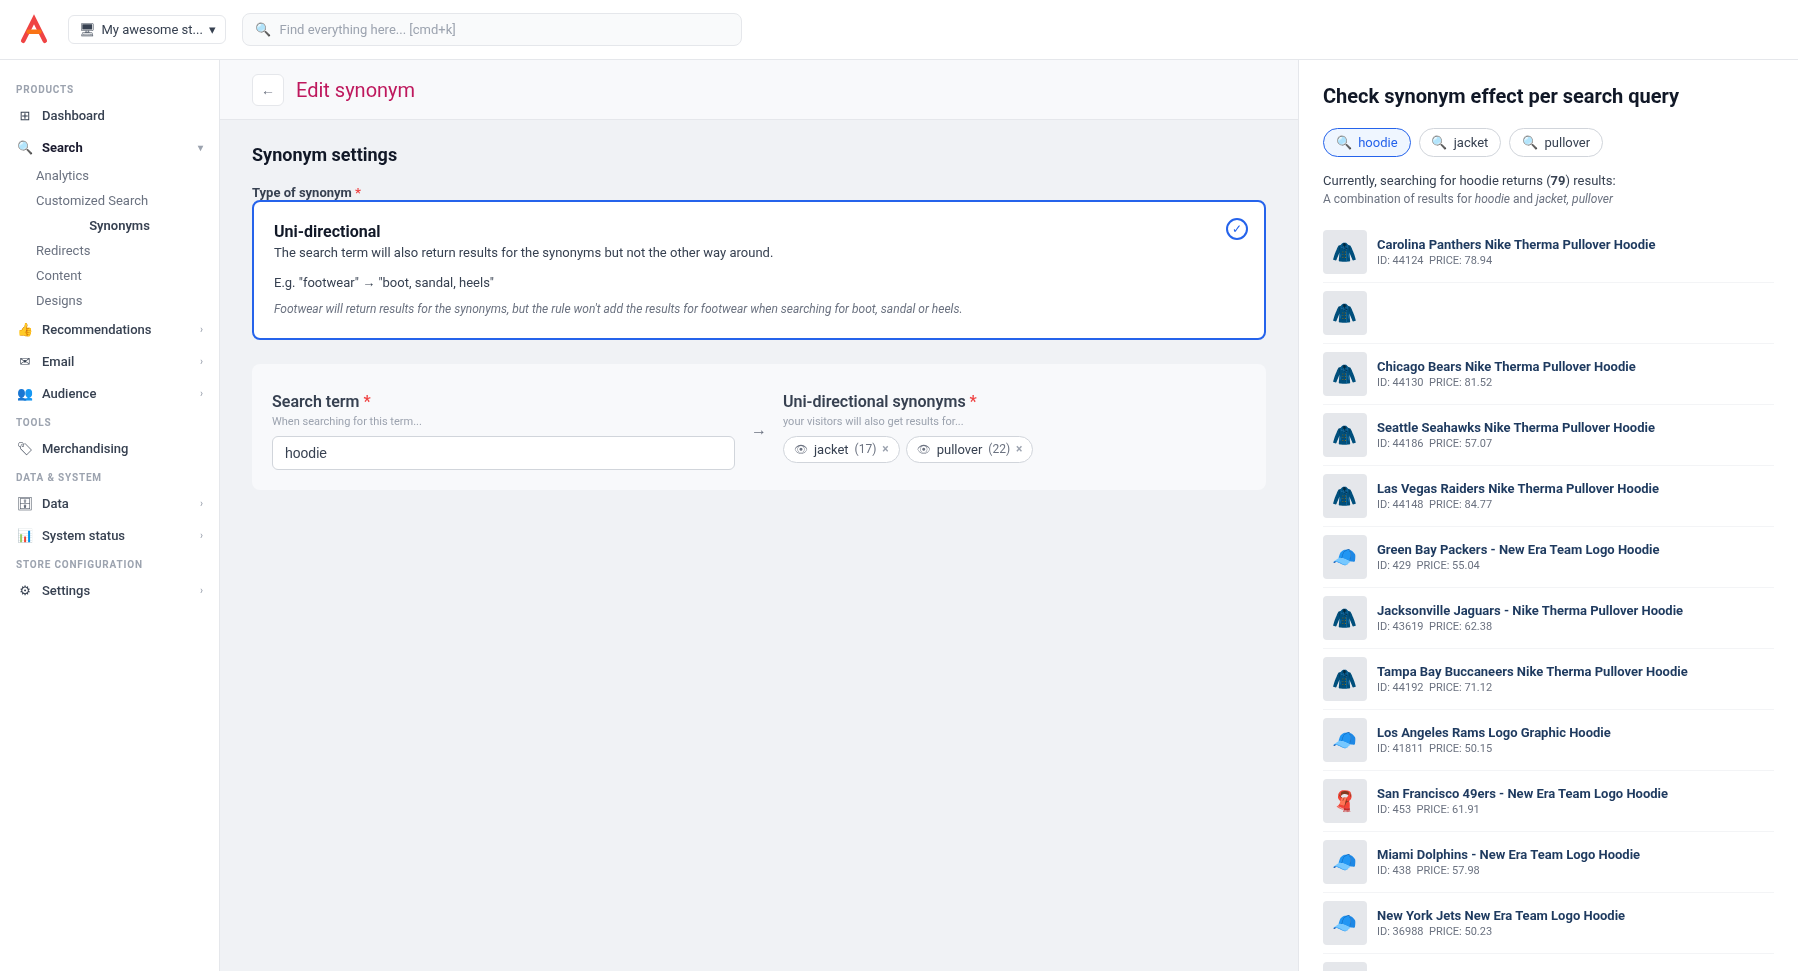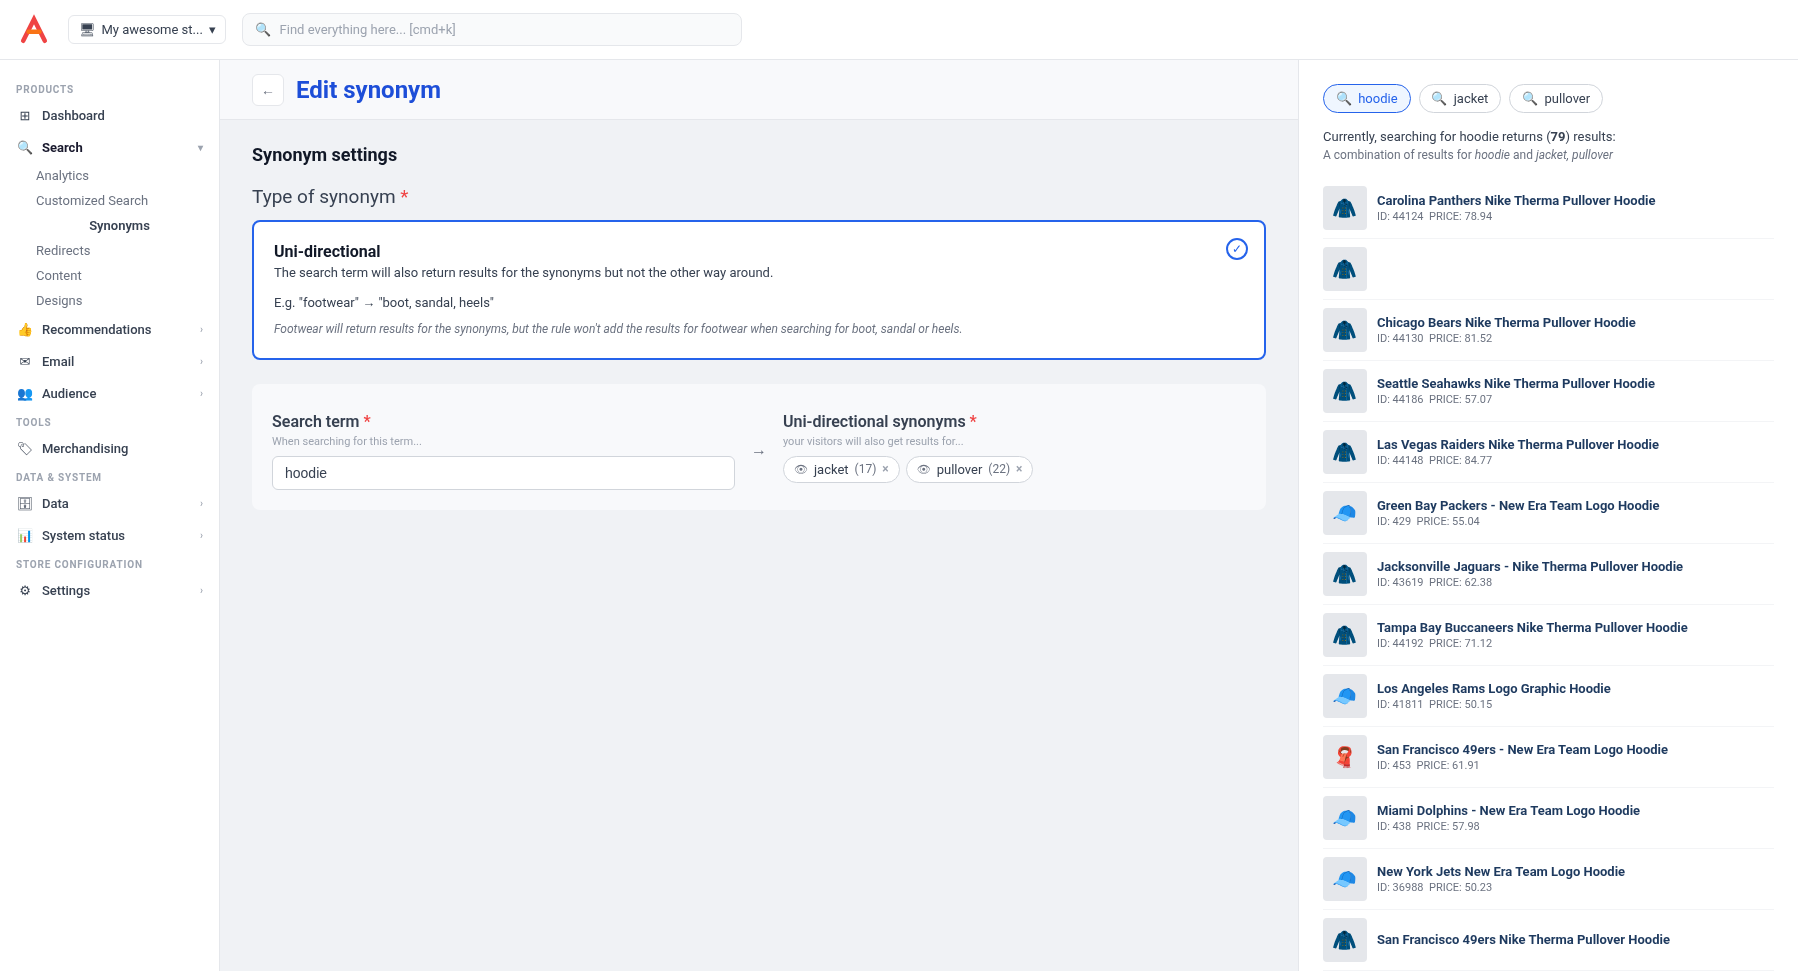--- a/index.html
+++ b/index.html
@@ -22,26 +22,26 @@
     .sidebar-sub-item.active { color: #374151; font-weight: 500; text-align: center; }
     .sidebar-icon { width: 18px; height: 18px; display: flex; align-items: center; justify-content: center; flex-shrink: 0; }
     .chevron { font-size: 10px; color: #9ca3af; margin-left: auto; }
 
     
     .content-area { flex: 1; overflow-y: auto; background: #f0f2f5; }
 
     
     .page-header { background: #f8f9fb; border-bottom: 1px solid #e5e7eb; padding: 0 32px; height: 60px; display: flex; align-items: center; gap: 12px; }
     .back-btn { width: 32px; height: 32px; border: 1px solid #e5e7eb; border-radius: 6px; background: #fff; display: flex; align-items: center; justify-content: center; cursor: pointer; color: #6b7280; font-size: 14px; }
-    .page-title { font-size: 24px; font-weight: 700; color: #1d4ed8; }
+    .page-title { font-size: 20px; font-weight: 400; color: #be185d; }
 
     .page-body { padding: 24px 32px; }
     .section-title { font-size: 18px; font-weight: 700; color: #111827; margin-bottom: 20px; }
 
-    .field-label { font-size: 19px; font-weight: 400; color: #374151; margin-bottom: 12px; }
+    .field-label { font-size: 13px; font-weight: 700; color: #374151; }
     .required { color: #ef4444; }
 
     
     .synonym-card { border: 2px solid #2563eb; border-radius: 8px; padding: 20px; background: #fff; position: relative; margin-bottom: 24px; }
     .card-check { position: absolute; top: 16px; right: 16px; width: 22px; height: 22px; border-radius: 50%; border: 2px solid #2563eb; display: flex; align-items: center; justify-content: center; color: #2563eb; font-size: 12px; background: #fff; }
     .card-title { font-size: 16px; font-weight: 700; color: #111827; margin-bottom: 2px; }
     .card-desc { font-size: 13px; color: #374151; margin-bottom: 12px; line-height: 1.5; }
     .card-example { font-size: 13px; color: #374151; margin-bottom: 10px; }
     .card-note { font-size: 12px; color: #6b7280; font-style: italic; line-height: 1.5; }
 
@@ -235,20 +235,21 @@
                 <span class="syn-tag-remove">×</span>
               </div>
             </div>
           </div>
         </div>
       </div>
     </div>
   </div>
 
   <div class="right-panel">
+    <h2 class="panel-title">Check synonym effect per search query</h2>
 
     <div class="query-tabs">
       <div class="query-tab active">
         <span>🔍</span>
         <span>hoodie</span>
       </div>
       <div class="query-tab">
         <span>🔍</span>
         <span>jacket</span>
       </div>

